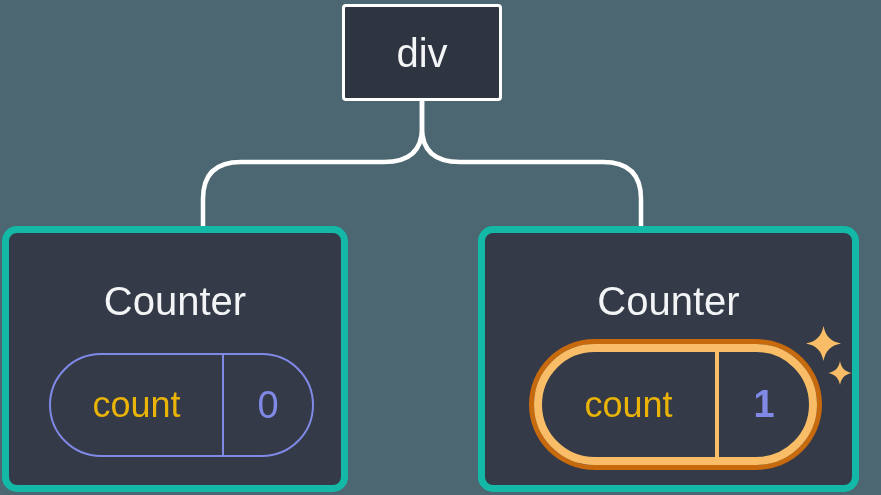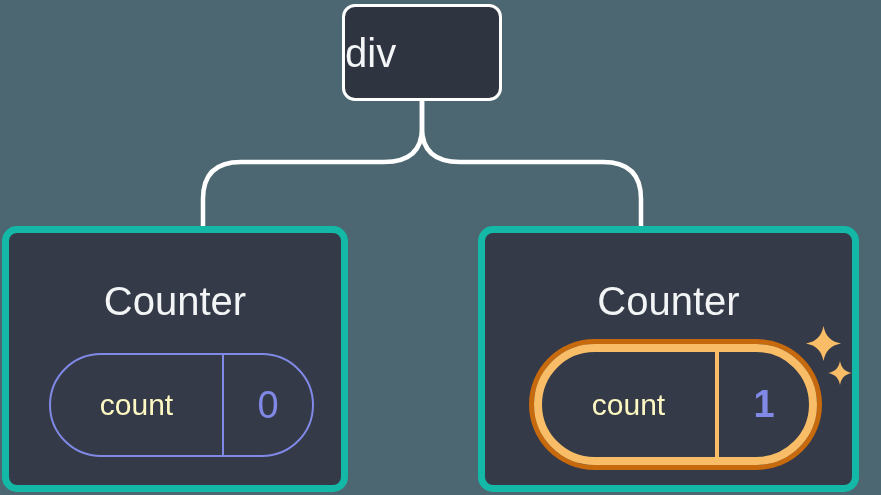--- a/index.html
+++ b/index.html
@@ -24,24 +24,24 @@
   
   .node-div {
     position: absolute;
     left: 342px;
     top: 4px;
     width: 160px;
     height: 97px;
     box-sizing: border-box;
     background: #2E3440;
     border: 3px solid #FFFFFF;
-    border-radius: 13px;
+    border-radius: 4px;
     display: flex;
     align-items: center;
-    justify-content: flex-start;
+    justify-content: center;
   }
   .node-label {
     color: #F4F5F7;
     font-size: 40px;
     line-height: 1;
   }
   
   .counter-card {
     position: absolute;
     top: 226px;
@@ -76,22 +76,22 @@
     border-radius: 60px;
     display: flex;
     align-items: stretch;
     overflow: hidden;
   }
   .state-pill .pill-key {
     flex: 1;
     display: flex;
     align-items: center;
     justify-content: center;
-    color: #fef9c3;
-    font-size: 30px;
+    color: #eab308;
+    font-size: 36px;
   }
   .state-pill .pill-divider {
     width: 2px;
     background: #8089E6;
   }
   .state-pill .pill-value {
     width: 88px;
     display: flex;
     align-items: center;
     justify-content: center;

